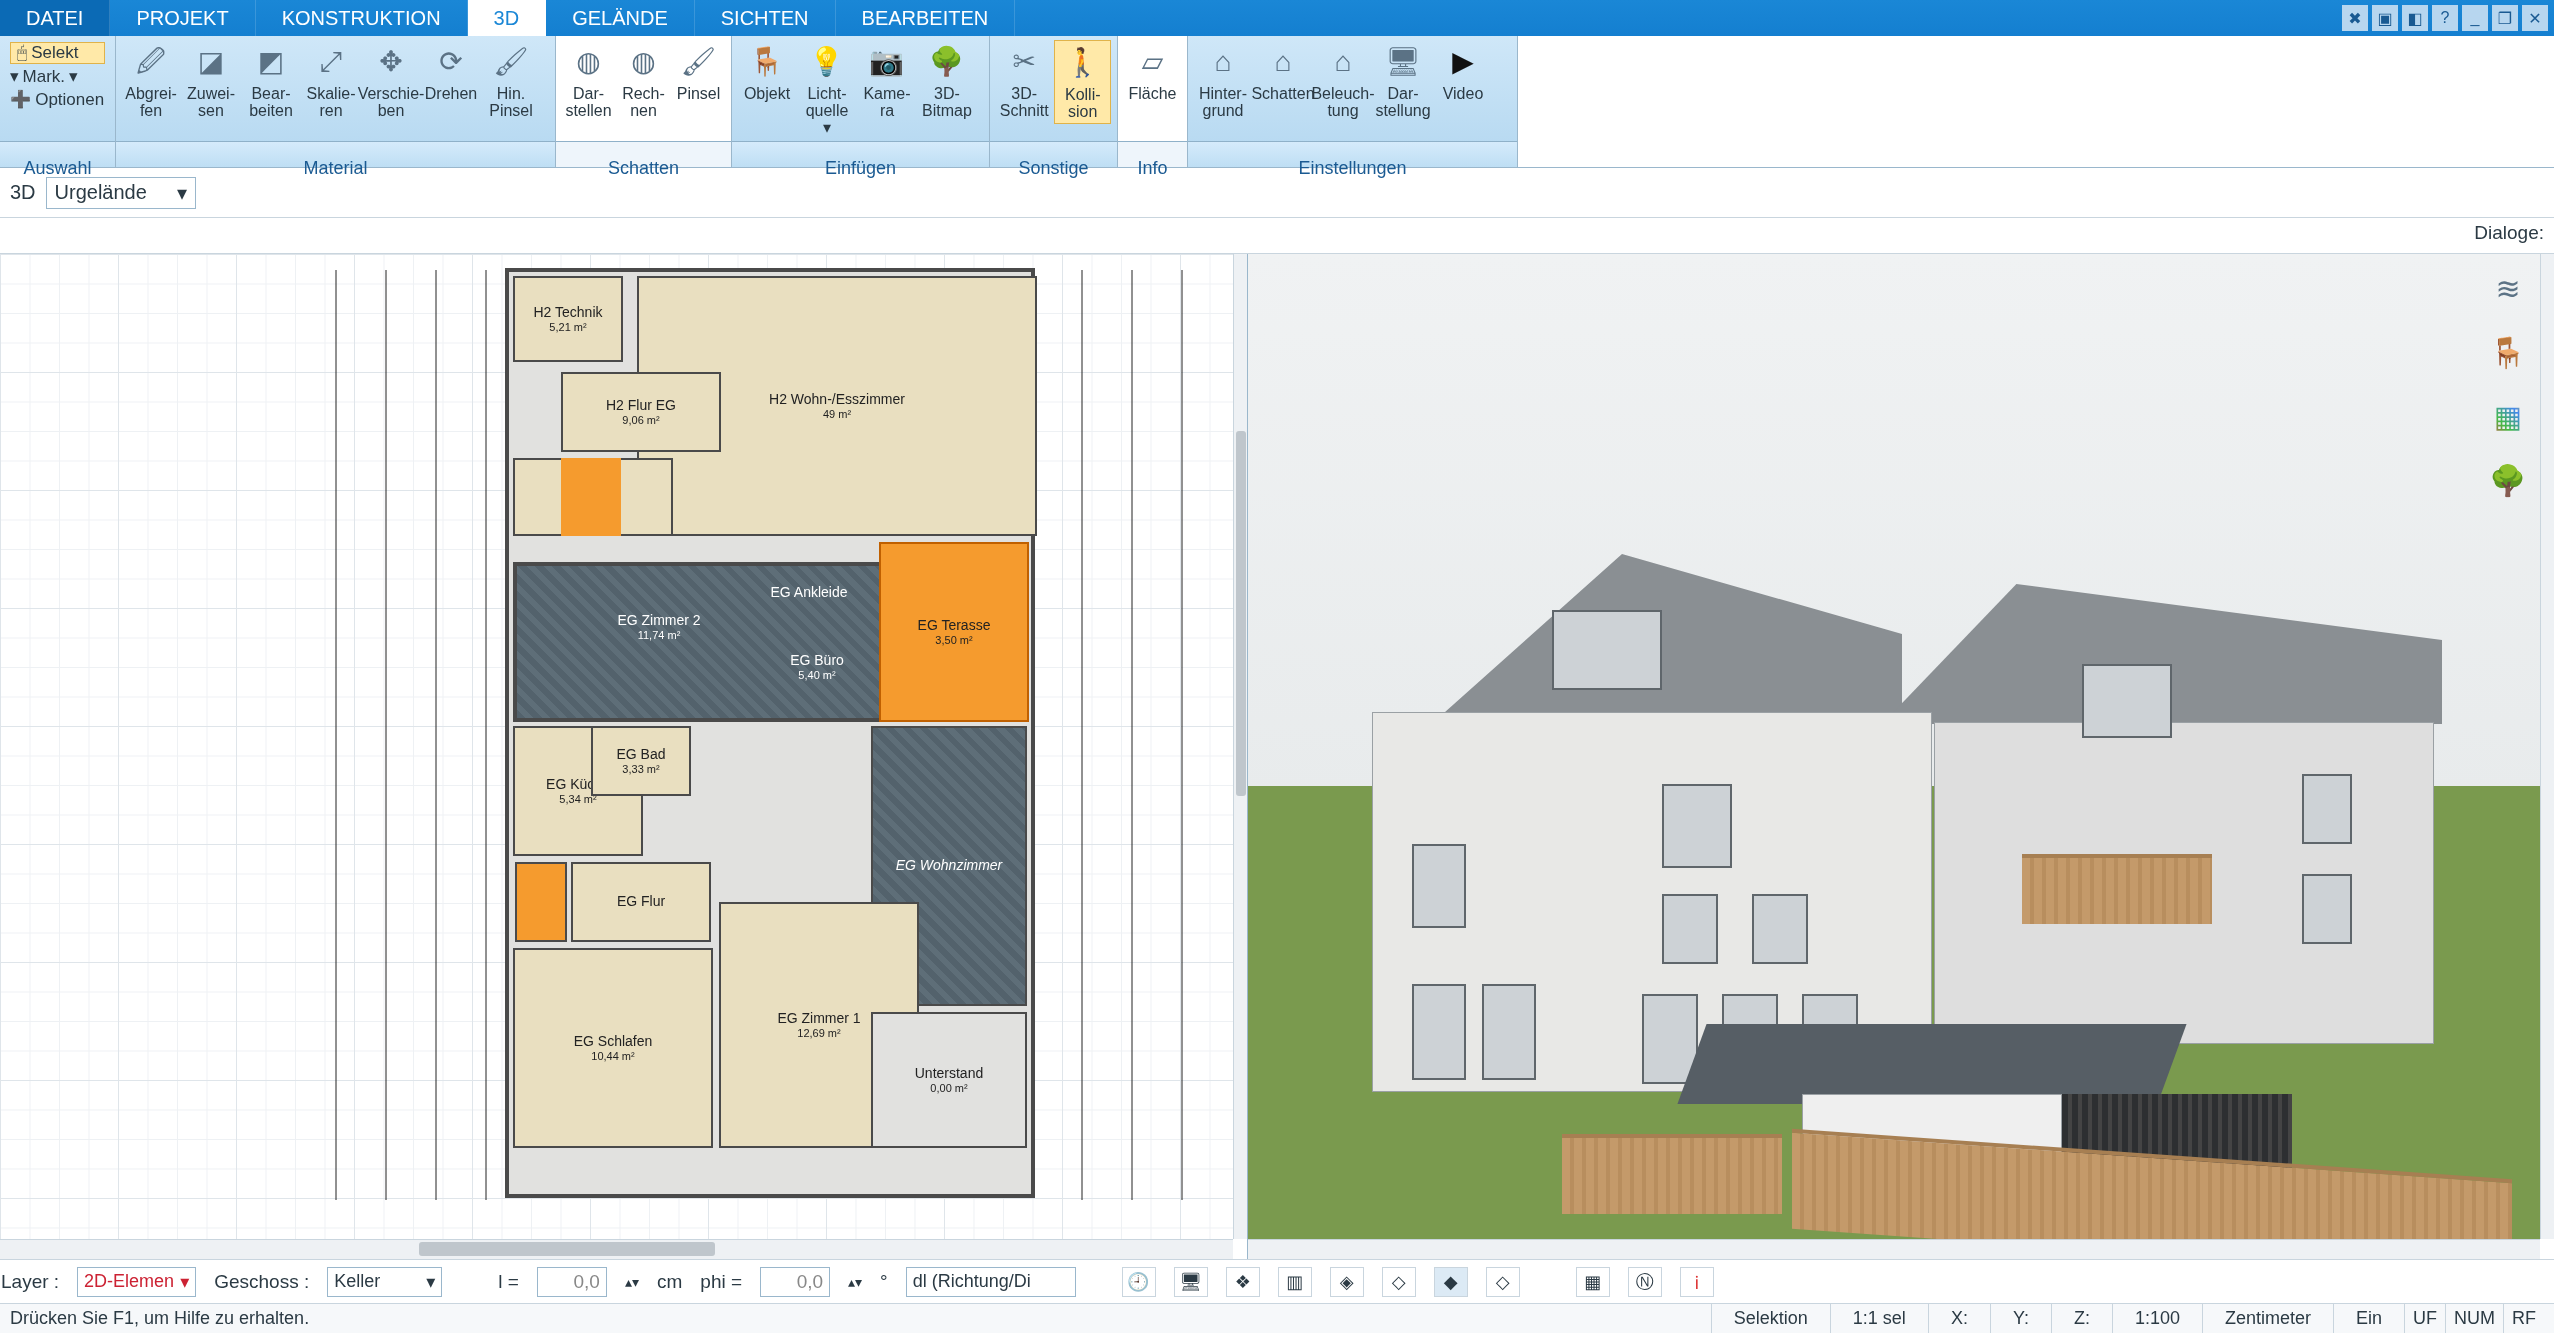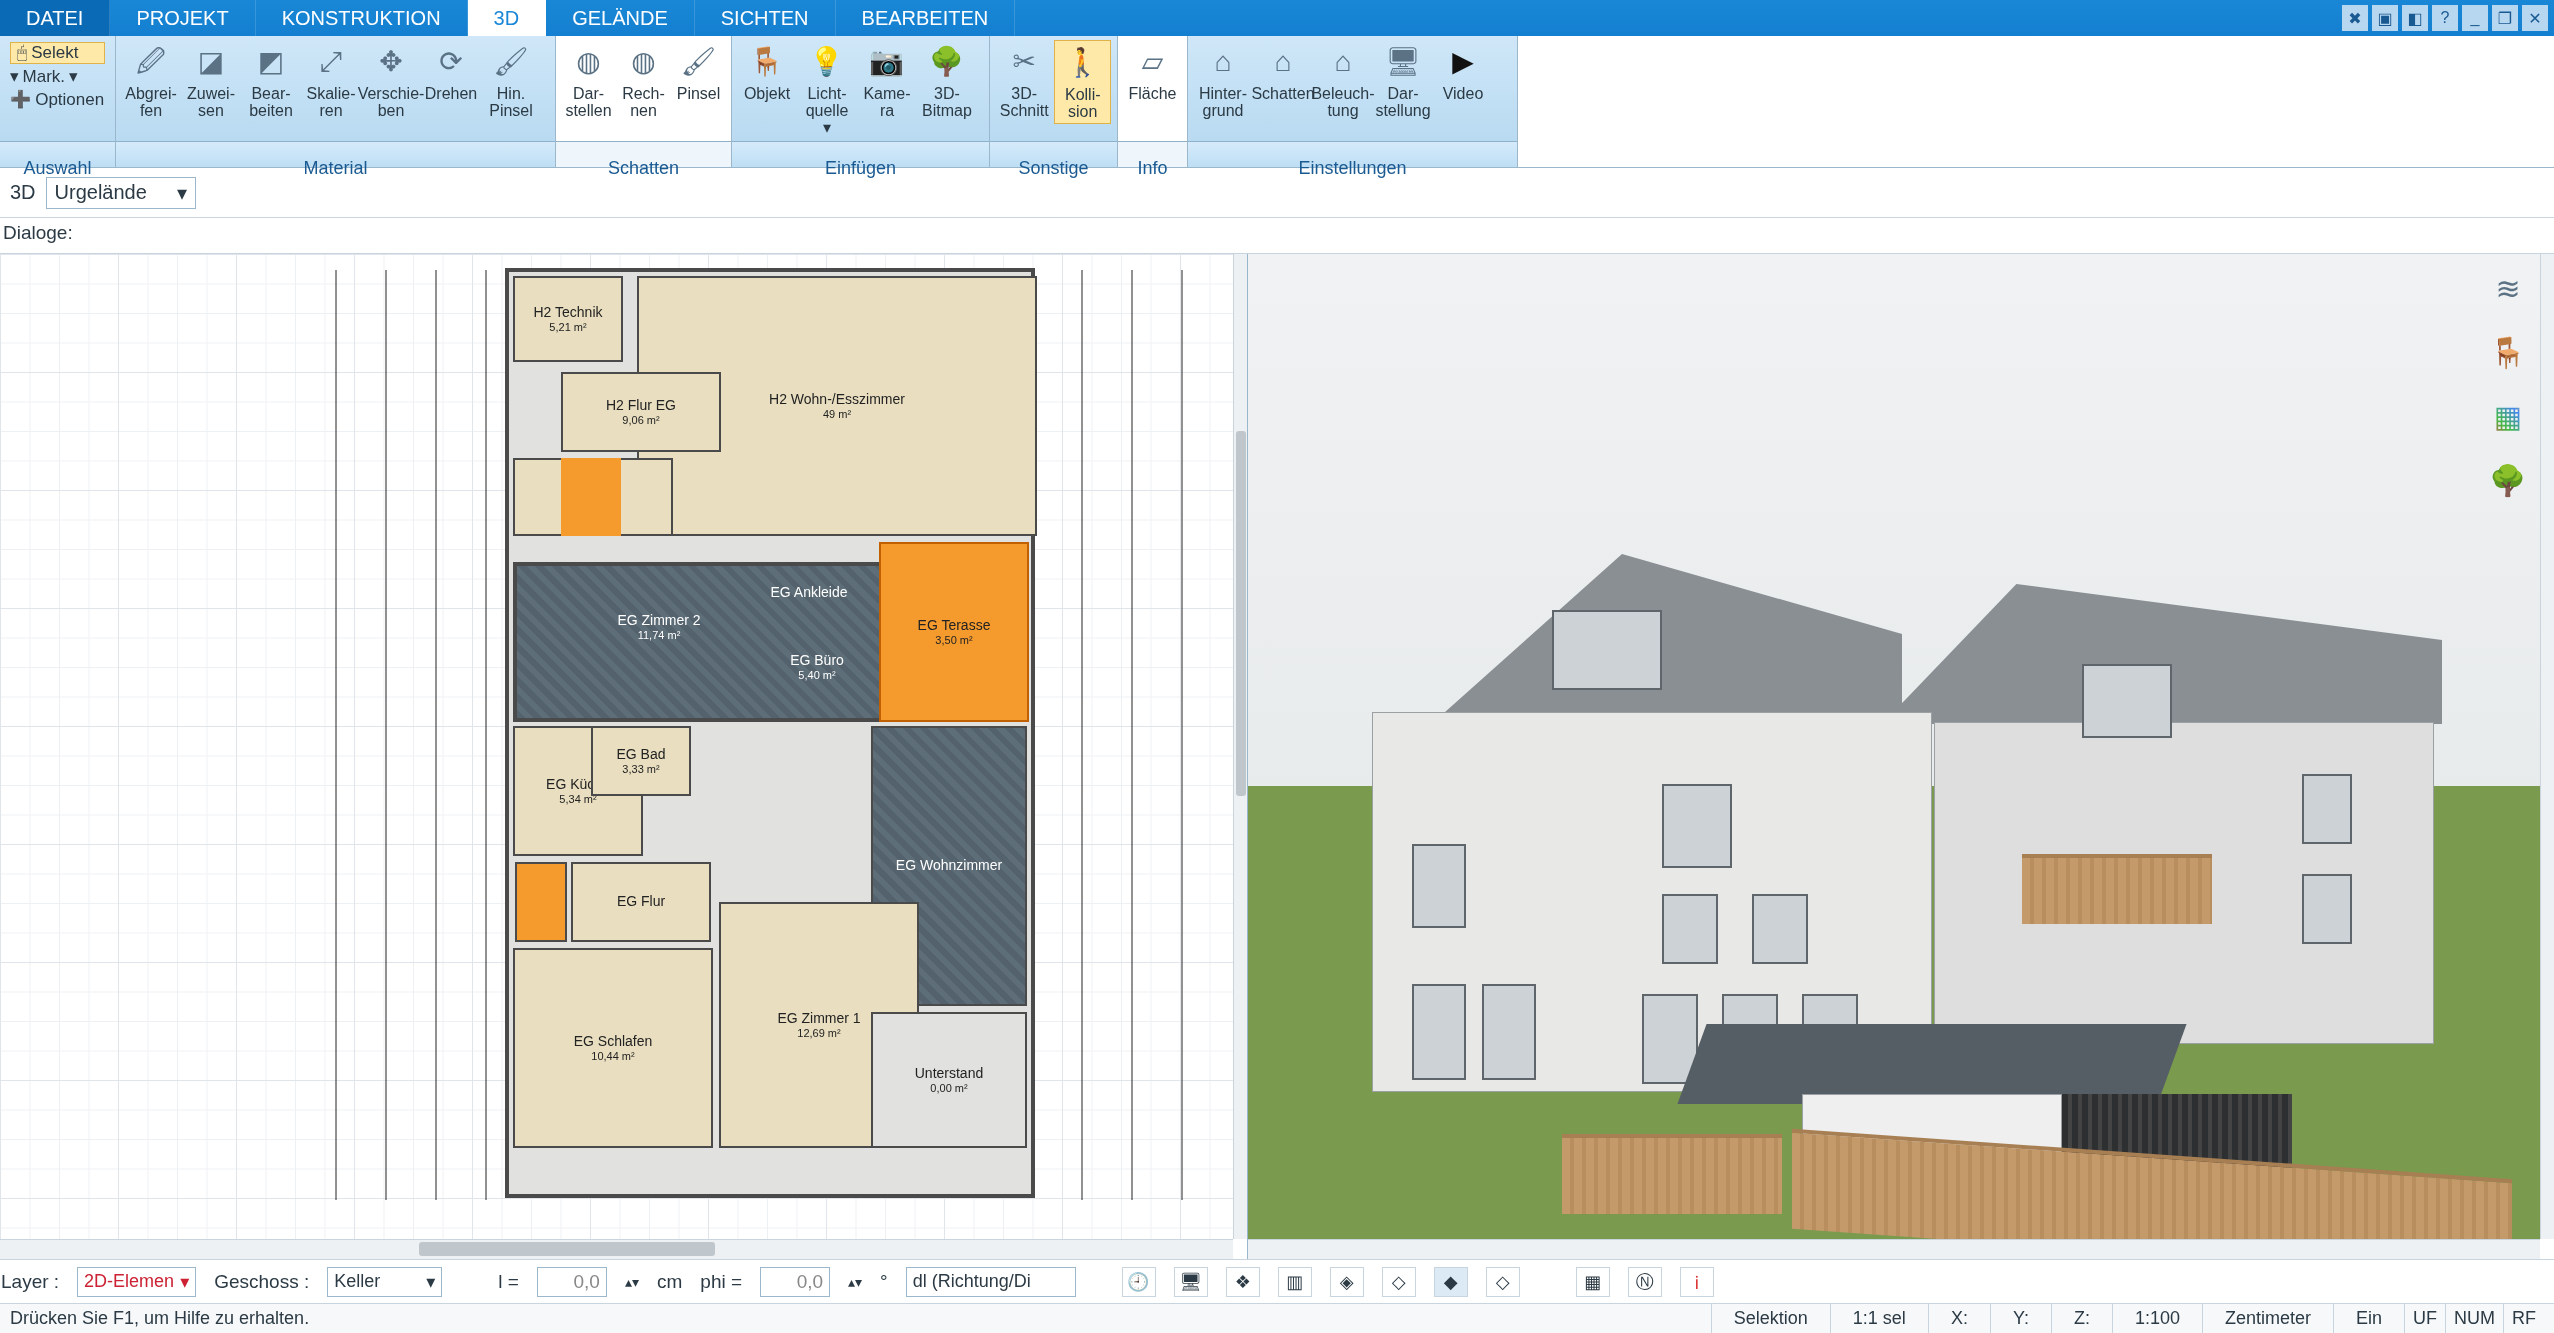--- a/index.html
+++ b/index.html
@@ -24,21 +24,21 @@
 .tool { width:58px; display:flex; flex-direction:column; align-items:center; font-size:16px; color:#2b3a44; line-height:1.05; text-align:center; cursor:pointer; padding:2px 2px;}
 .tool.active { background:#ffe9a8; border:1px solid #e0b34a; }
 .tool .ticon { width:40px; height:40px; margin-bottom:4px; display:flex; align-items:center; justify-content:center; font-size:28px; color:#5b7285;}
 .selcol { width:112px; padding:2px 4px; display:flex; flex-direction:column; gap:2px; font-size:17px; color:#2b3a44;}
 .selcol .srow { display:flex; align-items:center; gap:4px; cursor:pointer;}
 .selekt { background:#ffe9a8; border:1px solid #e0b34a; padding:0 6px;}
 
 
 .subbar { height:50px; border-bottom:1px solid #c9d5de; display:flex; align-items:center; padding:0 10px; gap:10px; font-size:20px; color:#2b3a44;}
 .subbar .combo { border:1px solid #9ab7cc; height:32px; display:flex; align-items:center; padding:0 8px; gap:30px; background:#fff; cursor:pointer;}
-.dlgbar { height:36px; border-bottom:1px solid #c9d5de; font-size:19px; color:#2b3a44; padding:4px 3px;}
+.dlgbar { height:36px; border-bottom:1px solid #c9d5de; font-size:19px; color:#2b3a44; padding:4px 10px;text-align:right;}
 
 
 .workspace { height: calc(1333px - 36px - 132px - 50px - 36px - 44px - 30px); display:flex; }
 .pane { position:relative; }
 .pane.left { flex:0 0 1248px; border-right:1px solid #9ab7cc; }
 .pane.right { flex:1; }
 .pane .hscroll { position:absolute; left:0; right:14px; bottom:0; height:20px; background:#eef1f4; border-top:1px solid #c9d5de;}
 .pane .hscroll .thumb { position:absolute; top:2px; height:14px; background:#bfc6cc; border-radius:3px;}
 .pane .vscroll { position:absolute; top:0; bottom:20px; right:0; width:14px; background:#eef1f4; border-left:1px solid #c9d5de;}
 .pane .vscroll .thumb { position:absolute; left:2px; width:10px; background:#bfc6cc; border-radius:3px;}
@@ -50,21 +50,21 @@
     linear-gradient(#dfe5ea 1px, transparent 1px),
     linear-gradient(90deg,#dfe5ea 1px, transparent 1px),
     linear-gradient(#eef1f4 1px, transparent 1px),
     linear-gradient(90deg,#eef1f4 1px, transparent 1px);
   background-size:118px 118px,118px 118px,29.5px 29.5px,29.5px 29.5px;
 }
 .plan { position:absolute; left:505px; top:14px; width:530px; height:930px; background:#e1e1df; border:4px solid #4a4a4a; }
 .room { position:absolute; border:2px solid #4a4a4a; font-size:14px; color:#222; display:flex; flex-direction:column; align-items:center; justify-content:center; line-height:1.1; overflow:hidden; text-align:center;}
 .room small { font-size:11px; }
 .beige { background:#e9dfc0; }
-.darktile { background:repeating-linear-gradient(45deg,#53626c,#53626c 6px,#5e6e78 6px,#5e6e78 12px); color:#fff;}
+.darktile { background:repeating-linear-gradient(45deg,#53626c,#53626c 6px,#5e6e78 6px,#5e6e78 12px); color:#fff;font-style:italic;}
 .orange { background:#f59b2e; }
 .dimzone { position:absolute; font-size:13px; color:#222; }
 
 
 .view3d { position:absolute; inset:0 14px 20px 0; background:linear-gradient(#f0f2f3 0%,#e8ebec 55%,#e8ebec 55%); overflow:hidden;}
 .ground { position:absolute; left:0; right:0; bottom:0; height:46%; background:#7a9a4e; transform-origin:top; }
 .house { position:absolute; left:74px; top:300px; width:1140px; height:640px; }
 .wall { position:absolute; background:#e8e8e6; border:1px solid #9aa0a4;}
 .roof { position:absolute; background:#8a8f93;}
 .win { position:absolute; background:#cdd2d6; border:2px solid #5f666b;}

